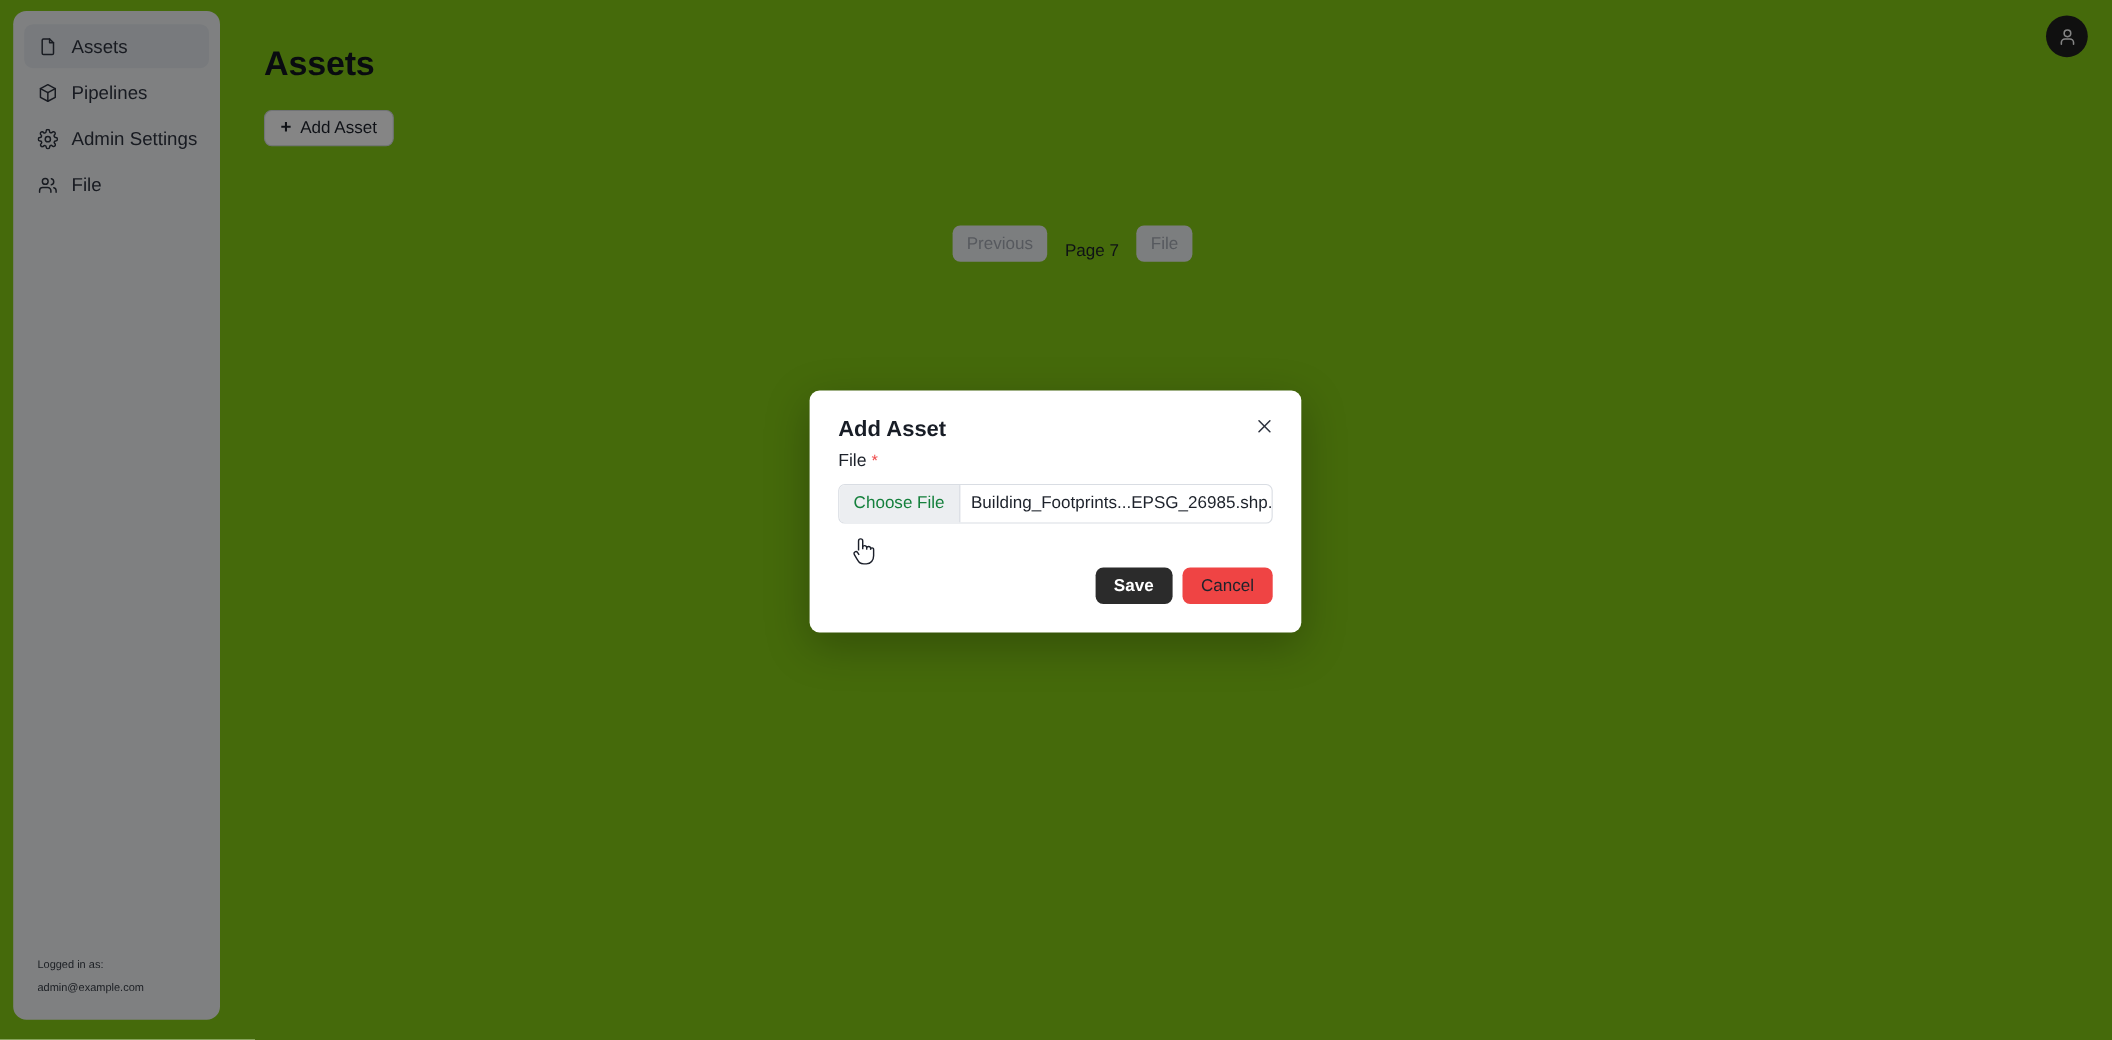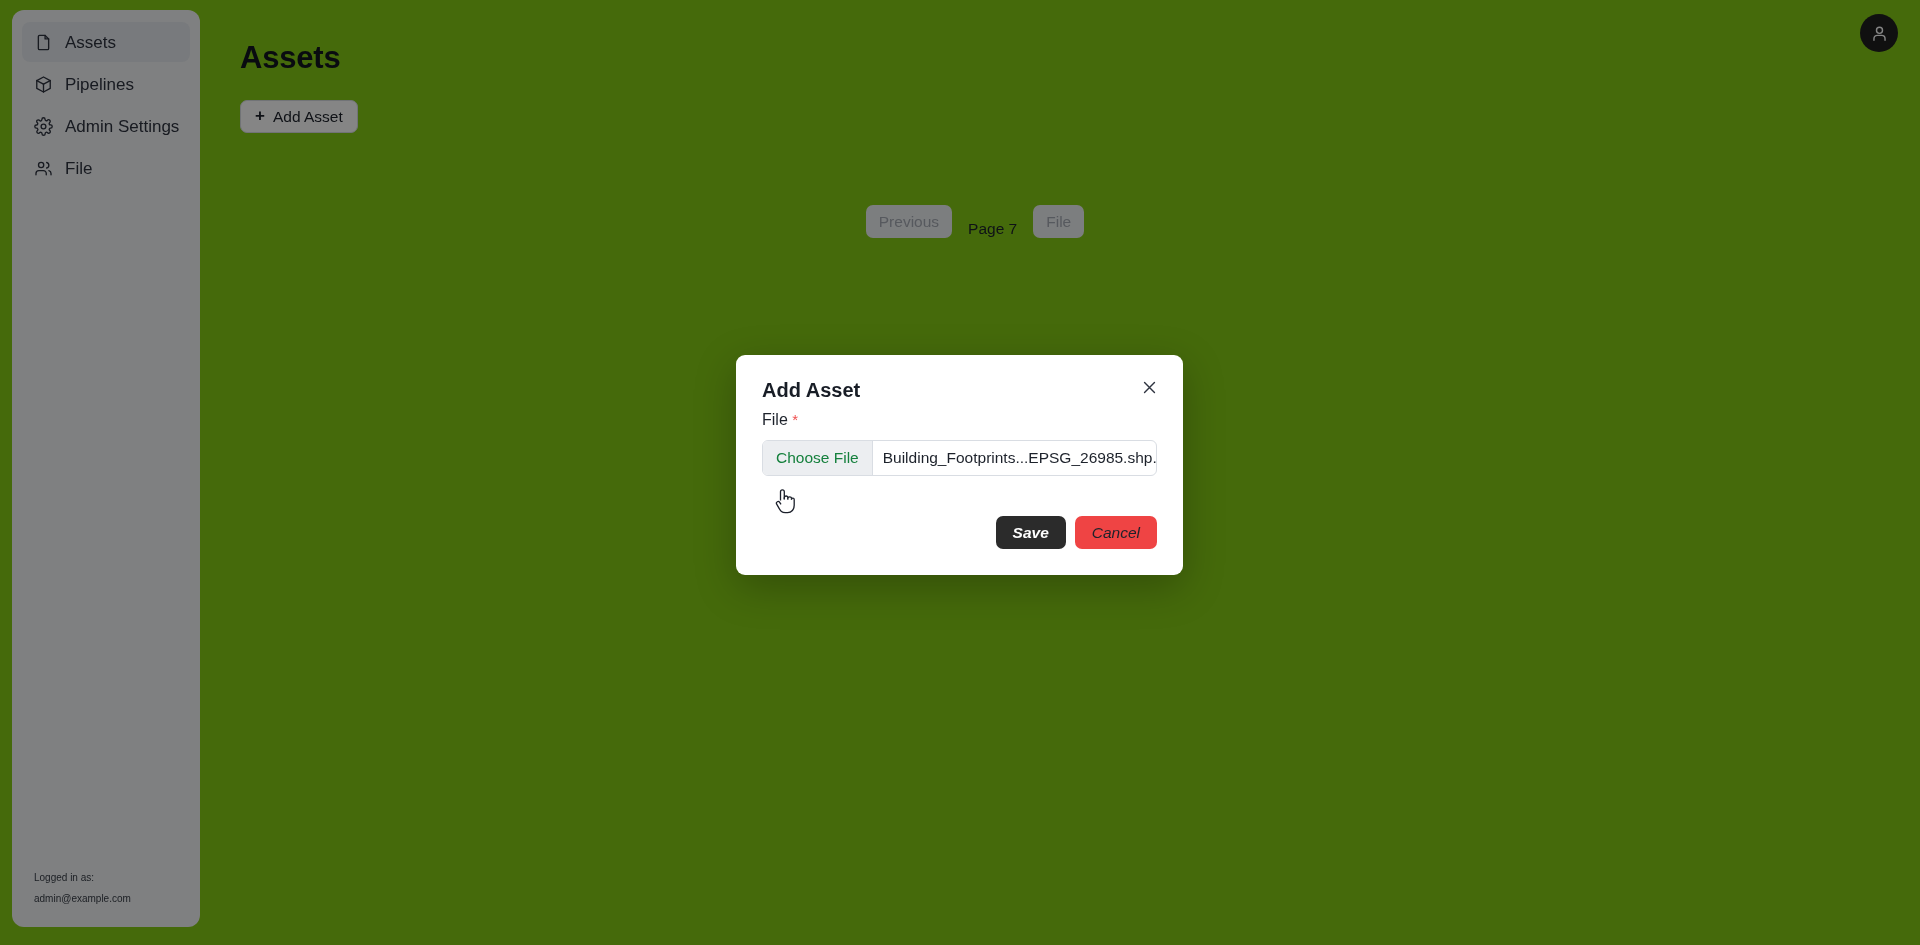--- a/index.html
+++ b/index.html
@@ -263,21 +263,20 @@
     margin-top: 40px;
   }
   .btn {
     height: 33px;
     padding: 0 17px;
     border: none;
     border-radius: 7px;
     font-size: 15.5px;
     font-family: inherit;
     cursor: pointer;
-    font-style: italic;
   }
   .btn-save   { background: #2b2b2b; color: #ffffff; font-weight: bold; }
   .btn-cancel { background: #ef4444; color: #1d222b; }
 
   
   .cursor {
     position: absolute;
     left: 772px;
     top: 487px;
     width: 26px;

